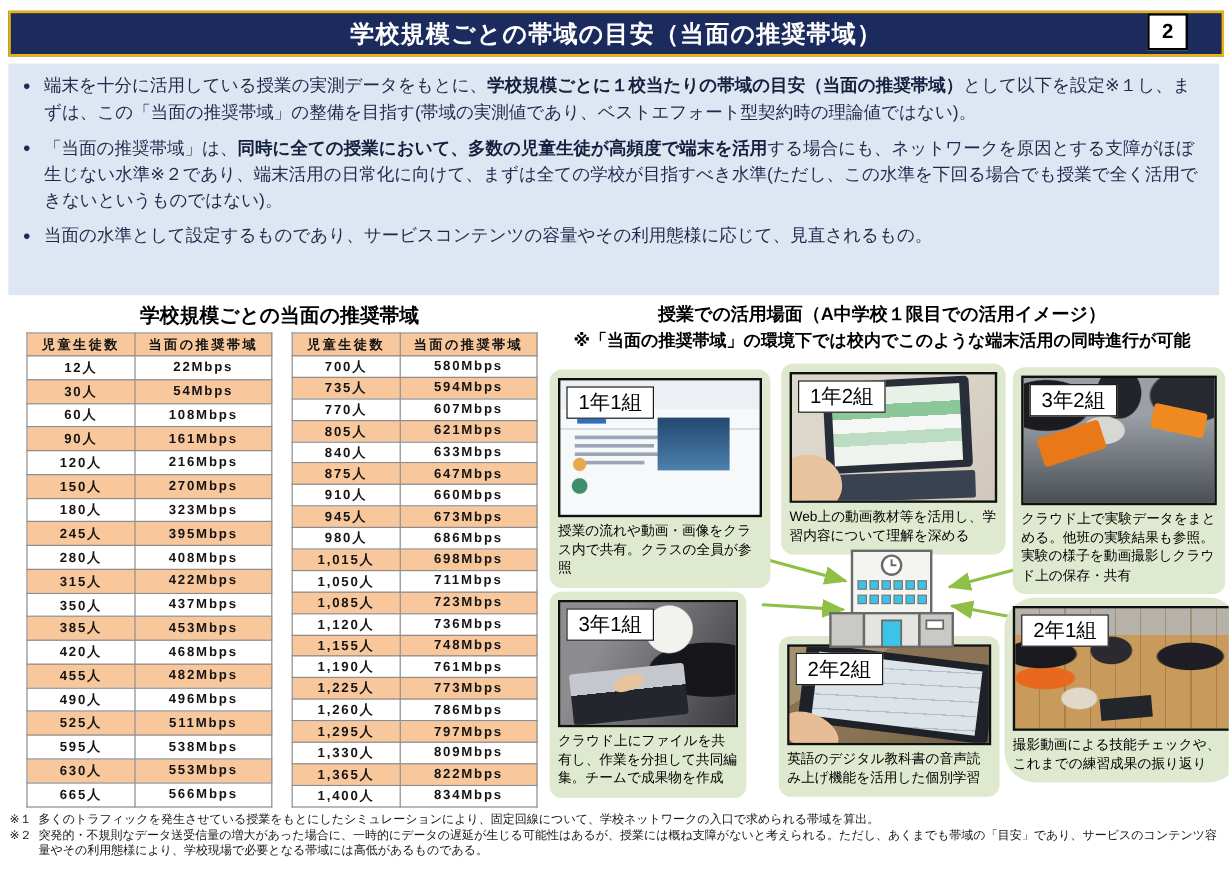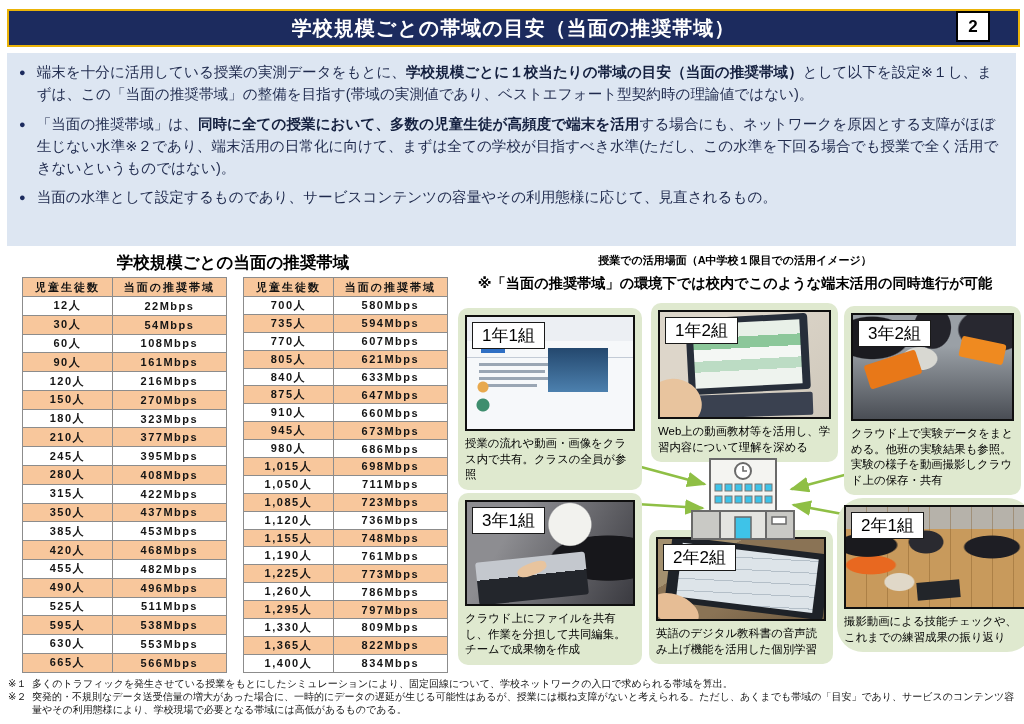--- a/index.html
+++ b/index.html
@@ -29,34 +29,34 @@
                border:1.5px solid #4a4a4a;}
   table.btable th{background:#f8c79c;font-weight:bold;letter-spacing:2px;height:18px;
                   border:1px solid #8c8c8c;padding:0 2px;}
   table.btable td{border:1px solid #8c8c8c;height:16.9px;text-align:center;padding:0 6px;
                   letter-spacing:1.5px;font-weight:600;white-space:nowrap;}
   table.btable td:first-child{width:44%;}
   table.btable tbody tr:nth-child(even){background:#f8c79c;}
 
   
   .use-title{position:absolute;left:452px;top:253px;width:566px;text-align:center;
-             font-size:11px;font-weight:bold;color:#000;}
+             font-size:15px;font-weight:bold;color:#000;}
   .use-sub{position:absolute;left:450px;top:274px;width:570px;text-align:center;
            font-size:14.2px;font-weight:bold;color:#000;}
 
   .card{position:absolute;background:#dfe9cf;border-radius:10px;padding:7px;box-sizing:border-box;z-index:2;}
   .card .photo{position:relative;border:2px solid #101010;overflow:hidden;}
   .card .label{position:absolute;top:5px;left:5px;background:#fff;border:1.5px solid #1a1a1a;
                padding:1px 9px;font-size:17px;color:#000;z-index:5;}
   .card .caption{font-size:11.4px;line-height:1.36;margin-top:5px;color:#000;}
 
   .c1{left:458px;top:308px;width:184px;} .c1 .photo{height:112px;}
   .c2{left:651px;top:303px;width:187px;} .c2 .photo{height:105px;}
   .c3{left:844px;top:306px;width:177px;} .c3 .photo{height:104px;}
-  .c4{left:458px;top:493px;width:184px;} .c4 .photo{height:102px;}
+  .c4{left:458px;top:493px;width:164px;} .c4 .photo{height:102px;}
   .c5{left:649px;top:530px;width:184px;} .c5 .photo{height:80px;}
   .c6{left:837px;top:498px;width:196px;border-radius:26px;} .c6 .photo{height:100px;}
 
   .ph-a,.ph-b{position:absolute;}
 
   
   .photo--chat{background-color:#f6f8fa;
     background-image:
       radial-gradient(circle at 16px 88px,#3e8e6e 0 6px,rgba(0,0,0,0) 7px),
       radial-gradient(circle at 16px 70px,#e8a94e 0 5px,rgba(0,0,0,0) 6px),
@@ -176,24 +176,20 @@
             <td>120人</td>
             <td>216Mbps</td>
           </tr>
           <tr>
             <td>150人</td>
             <td>270Mbps</td>
           </tr>
           <tr>
             <td>180人</td>
             <td>323Mbps</td>
-          </tr>
-          <tr>
-            <td>210人</td>
-            <td>377Mbps</td>
           </tr>
           <tr>
             <td>245人</td>
             <td>395Mbps</td>
           </tr>
           <tr>
             <td>280人</td>
             <td>408Mbps</td>
           </tr>
           <tr>

